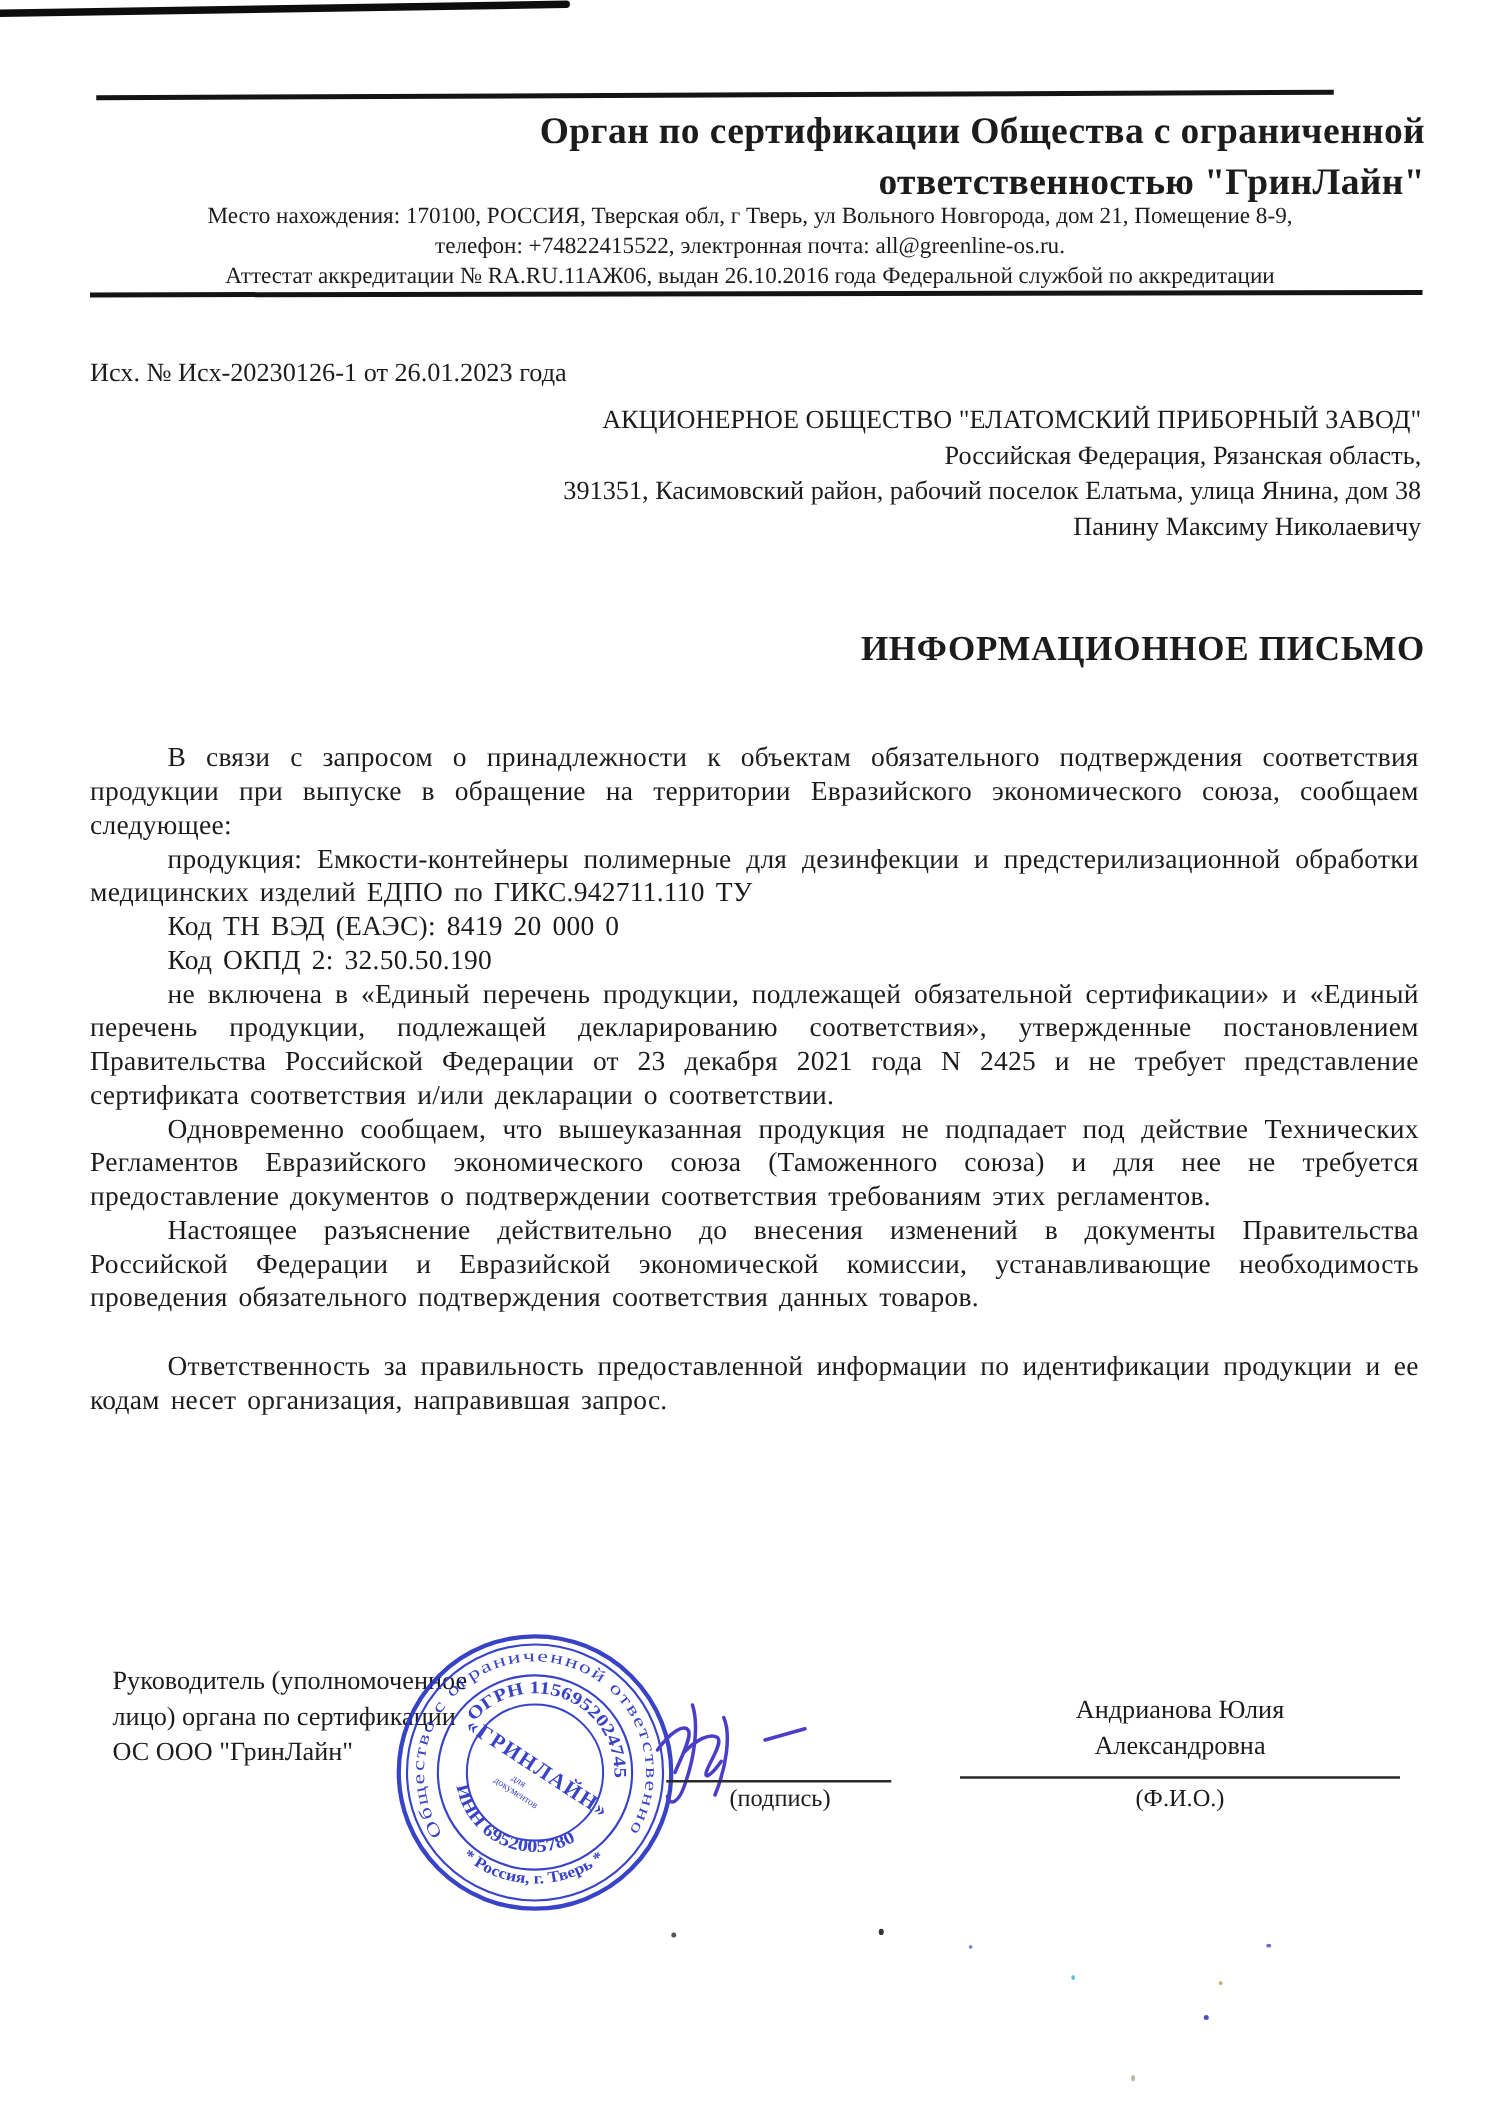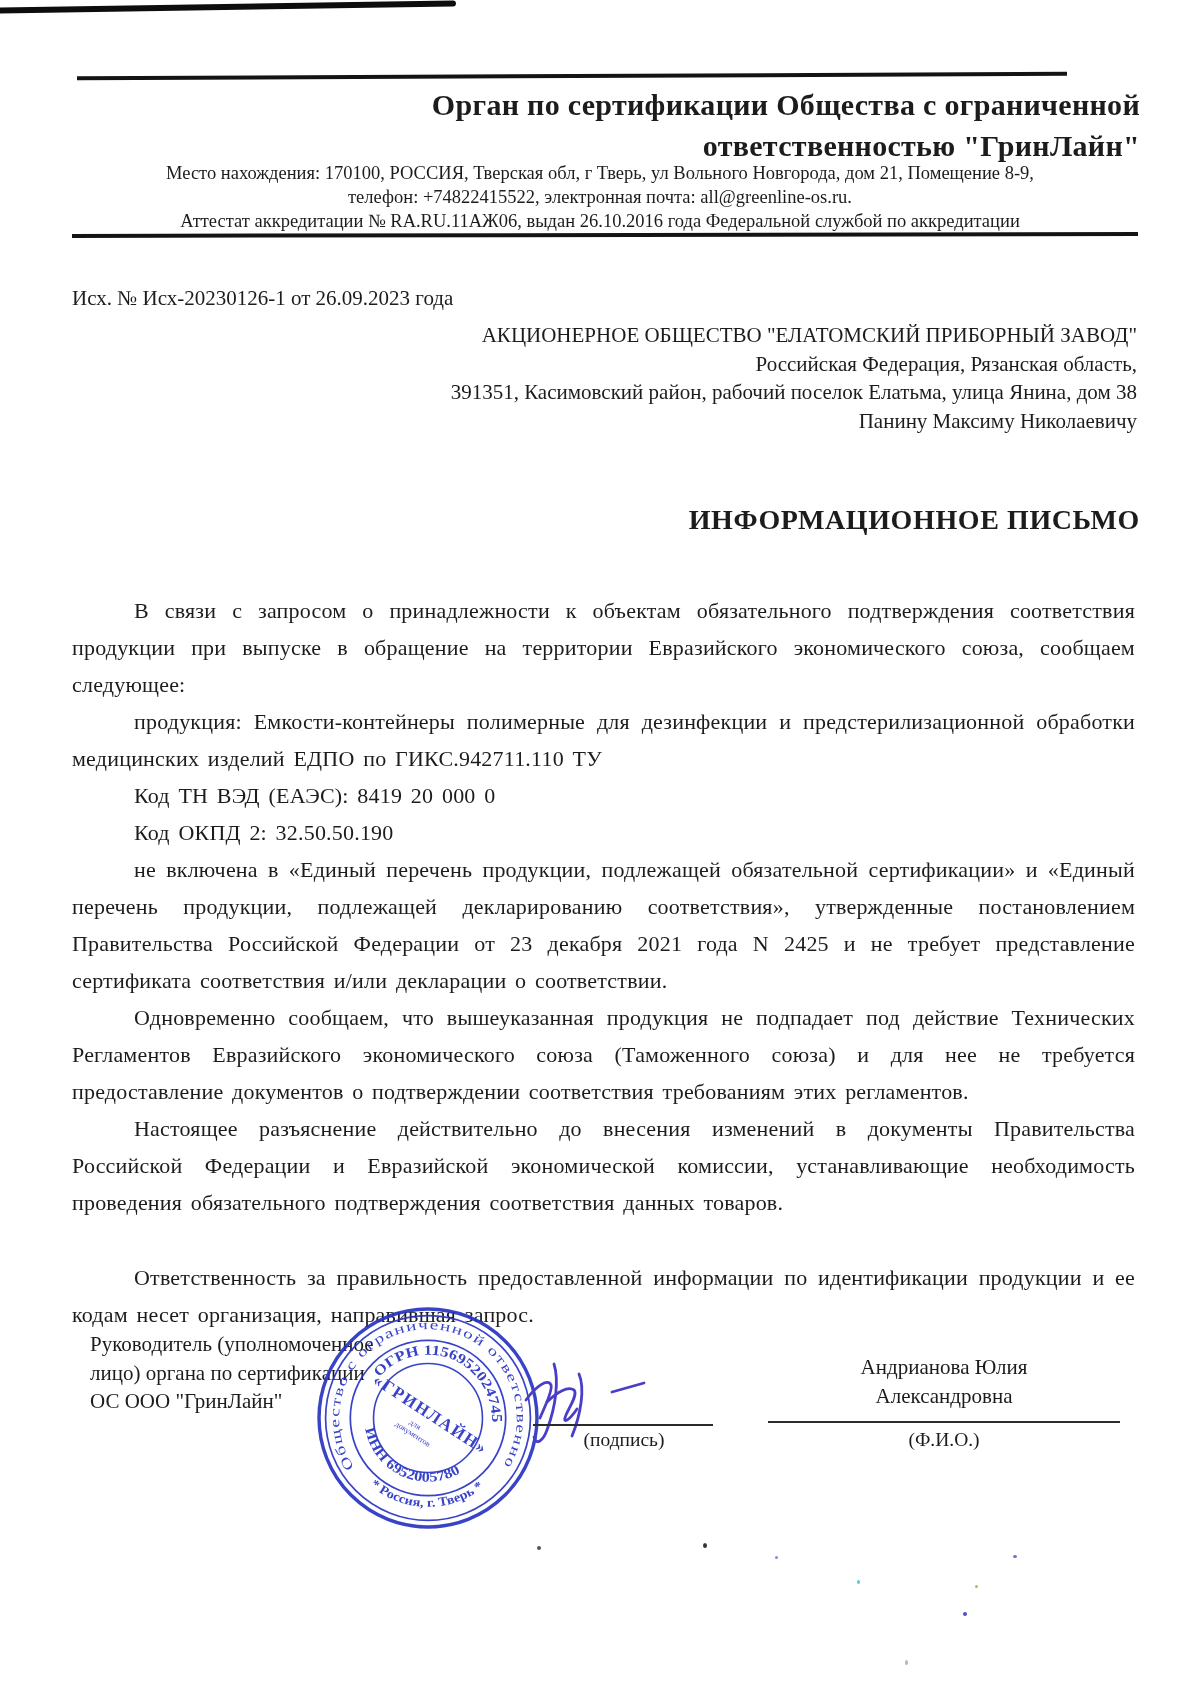--- a/index.html
+++ b/index.html
@@ -21,24 +21,24 @@
   .org-address{left:40px;top:161px;width:1120px;text-align:center;
     font-size:18.5px;line-height:24px;}
   
   .ref-line{left:72px;top:286px;font-size:21px;}
   .addressee{right:63px;top:321px;width:900px;text-align:right;
     font-size:21px;line-height:28.5px;}
   
   .letter-title{left:60px;top:504px;width:1080px;text-align:right;
     font-size:28px;font-weight:bold;letter-spacing:0.6px;}
   
-  .body-text{left:72px;top:592px;width:1063px;font-size:22px;line-height:37px;
+  .body-text{left:72px;top:592px;width:1063px;font-size:22px;line-height:27px;
     text-align:justify;word-spacing:3px;letter-spacing:0.2px;}
   .body-text p{margin:0;text-indent:62px;}
-  .body-text p.gap-before{margin-top:38px;}
+  .body-text p.gap-before{margin-top:28px;}
   
   .sig-left{left:90px;top:1330px;width:330px;font-size:21px;line-height:28.5px;}
   .sig-line{background:#2b2b2b;height:2px;}
   .sign-line{left:533px;top:1424px;width:180px;}
   .sign-caption{left:524px;top:1429px;width:200px;text-align:center;font-size:19.5px;}
   .fio-name{left:768px;top:1353px;width:352px;text-align:center;
     font-size:21px;line-height:29px;}
   .fio-line{left:768px;top:1421px;width:352px;}
   .fio-caption{left:768px;top:1429px;width:352px;text-align:center;font-size:19.5px;}
   .stamp-wrap{left:316px;top:1306px;width:224px;height:224px;opacity:0.92;}
@@ -56,21 +56,21 @@
 <div class="abs org-title">
   <div>Орган по сертификации Общества с ограниченной</div>
   <div>ответственностью "ГринЛайн"</div>
 </div>
 <div class="abs org-address">
   <div>Место нахождения: 170100, РОССИЯ, Тверская обл, г Тверь, ул Вольного Новгорода, дом 21, Помещение 8-9,</div>
   <div>телефон: +74822415522, электронная почта: all@greenline-os.ru.</div>
   <div>Аттестат аккредитации № RA.RU.11АЖ06, выдан 26.10.2016 года Федеральной службой по аккредитации</div>
 </div>
 
-<div class="abs ref-line">Исх. № Исх-20230126-1 от 26.09.2023 года</div>
+<div class="abs ref-line">Исх. № Исх-20230126-1 от 26.01.2023 года</div>
 
 <div class="abs addressee">
   <div>АКЦИОНЕРНОЕ ОБЩЕСТВО "ЕЛАТОМСКИЙ ПРИБОРНЫЙ ЗАВОД"</div>
   <div>Российская Федерация, Рязанская область,</div>
   <div>391351, Касимовский район, рабочий поселок Елатьма, улица Янина, дом 38</div>
   <div>Панину Максиму Николаевичу</div>
 </div>
 
 <div class="abs letter-title">ИНФОРМАЦИОННОЕ ПИСЬМО</div>
 

